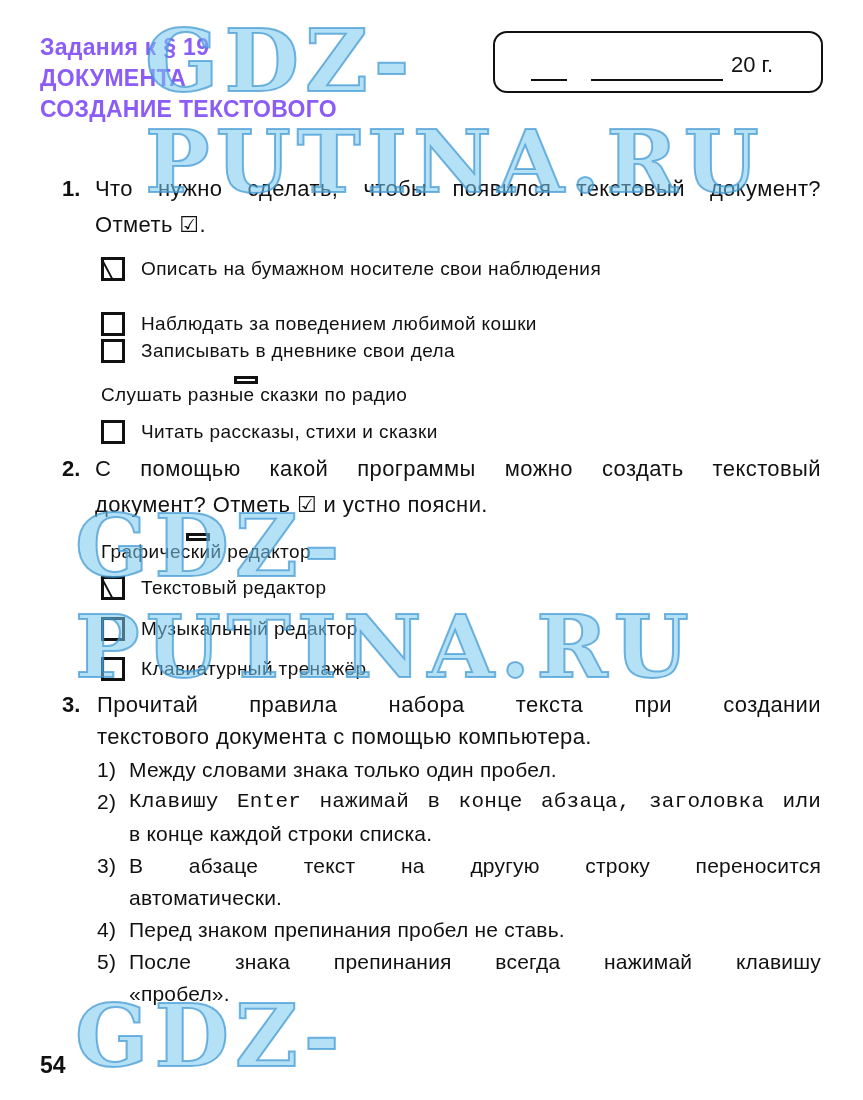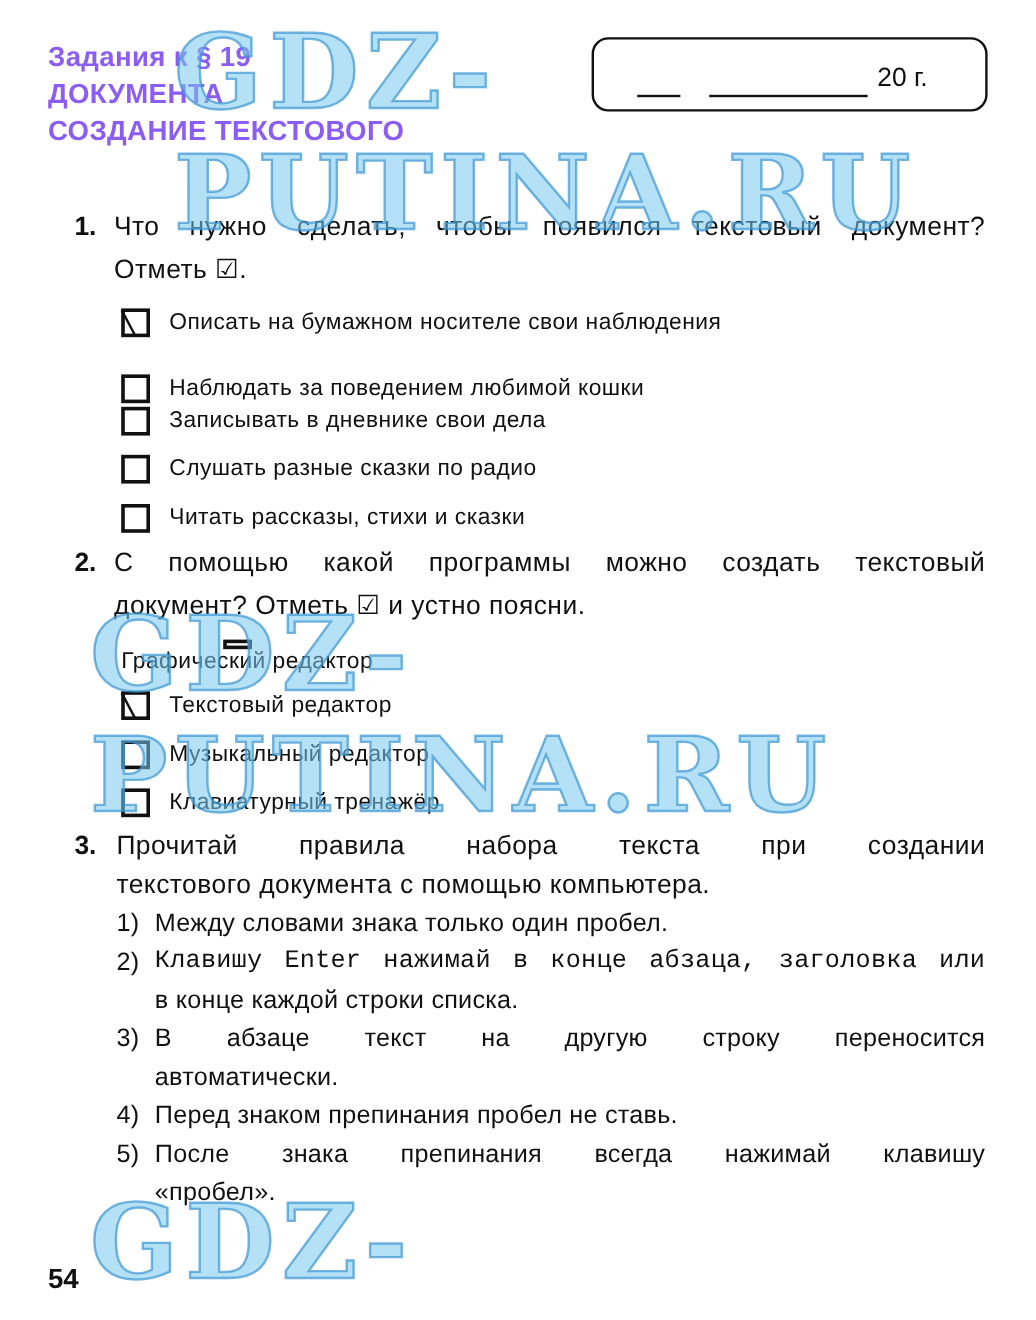--- a/index.html
+++ b/index.html
@@ -44,21 +44,21 @@
     <span>Описать на бумажном носителе свои наблюдения</span>
   </div>
 <div class="opt" style="top:295px;margin-top:14px;">
     <span class="box"></span>
     <span>Наблюдать за поведением любимой кошки</span>
   </div>
 <div class="opt" style="top:336px;">
     <span class="box"></span>
     <span>Записывать в дневнике свои дела</span>
   </div>
-<div class="opt" style="top:376px;">
+<div class="opt" style="top:376px;flex-direction:column;">
     <span class="box"></span>
     <span>Слушать разные сказки по радио</span>
   </div>
 <div class="opt" style="top:417px;">
     <span class="box"></span>
     <span>Читать рассказы, стихи и сказки</span>
   </div>
 
 <span class="qnum" style="left:62px;top:456px;">2.</span>
 <div class="q justify" style="left:95px;top:452px;width:726px;">С помощью какой программы можно создать текстовый</div>

